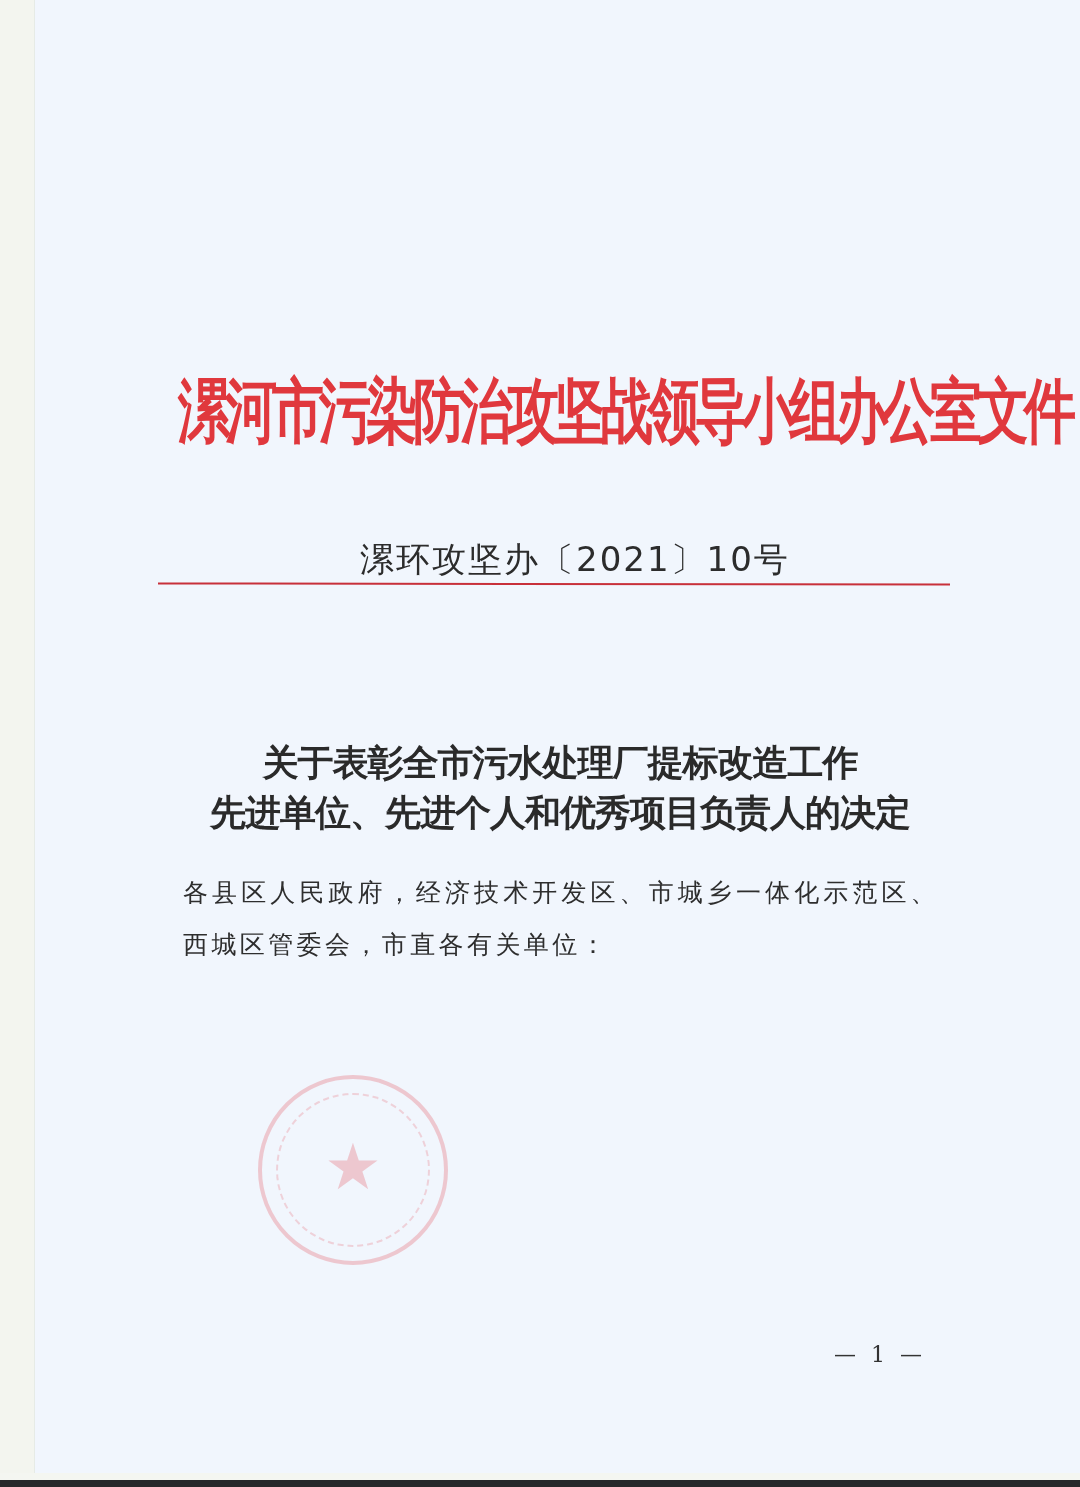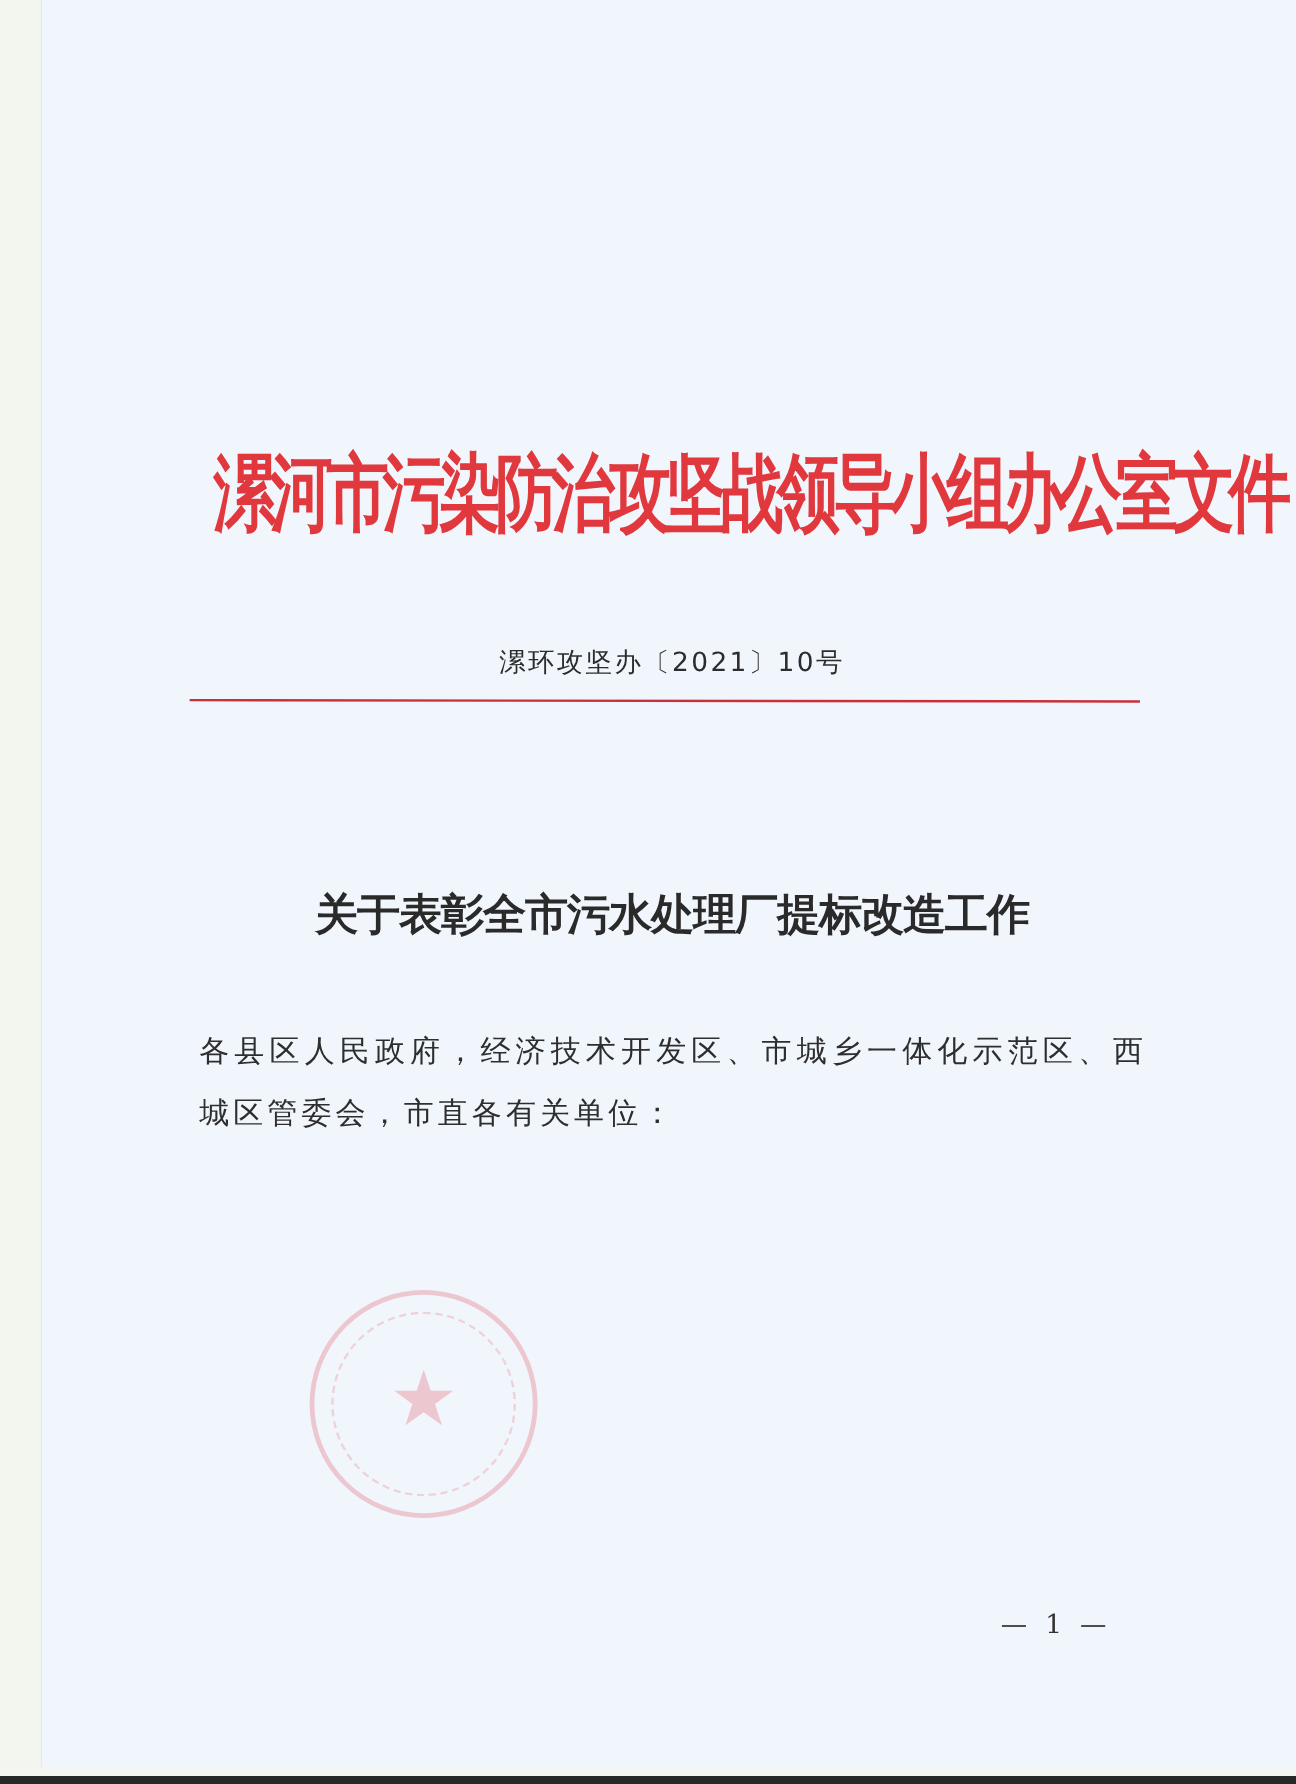--- a/index.html
+++ b/index.html
@@ -46,21 +46,21 @@
       transform: scaleY(1.35);
       transform-origin: top center;
       white-space: nowrap;
     }
     .doc-number {
       position: absolute;
       left: 360px; top: 537px;
       width: 400px;
       text-align: center;
       color: #2c2c2c;
-      font-size: 22px;
+      font-size: 34px;
       letter-spacing: 2px;
       font-family: "DejaVu Sans", sans-serif;
       white-space: nowrap;
     }
     .red-rule {
       position: absolute;
       left: 158px; top: 583px;
       width: 792px; height: 2px;
       background: #c8303a;
       transform: rotate(0.08deg);
@@ -82,21 +82,21 @@
       position: absolute;
       left: 166px; top: 850px;
       width: 790px;
       color: #2e2e2e;
       font-family: "DejaVu Sans", sans-serif;
       font-size: 25px;
       line-height: 52px;
       letter-spacing: 3.4px;
     }
     .body-text p {
-      margin: 0;
+      margin: 17px;
       text-align: justify;
       text-align-last: left;
     }
     .body-text .indent {
       text-indent: 56px;
     }
     .seal {
       position: absolute;
       left: 258px; top: 1075px;
       width: 190px; height: 190px;
@@ -139,20 +139,21 @@
 <div class="bottom-strip-dark"></div>
 
 <div class="header-title">漯河市污染防治攻坚战领导小组办公室文件</div>
 
 <div class="doc-number">漯环攻坚办〔2021〕10号</div>
 
 <div class="red-rule"></div>
 
 <div class="decision-title">
   <div>关于表彰全市污水处理厂提标改造工作</div>
+  <div>先进单位、先进个人和优秀项目负责人的决定</div>
 </div>
 
 <div class="body-text">
   <p>各县区人民政府，经济技术开发区、市城乡一体化示范区、西城区管委会，市直各有关单位：</p>
 </div>
 
 <div class="seal">
   <div class="seal-inner"></div>
   <div class="seal-star">★</div>
 </div>

